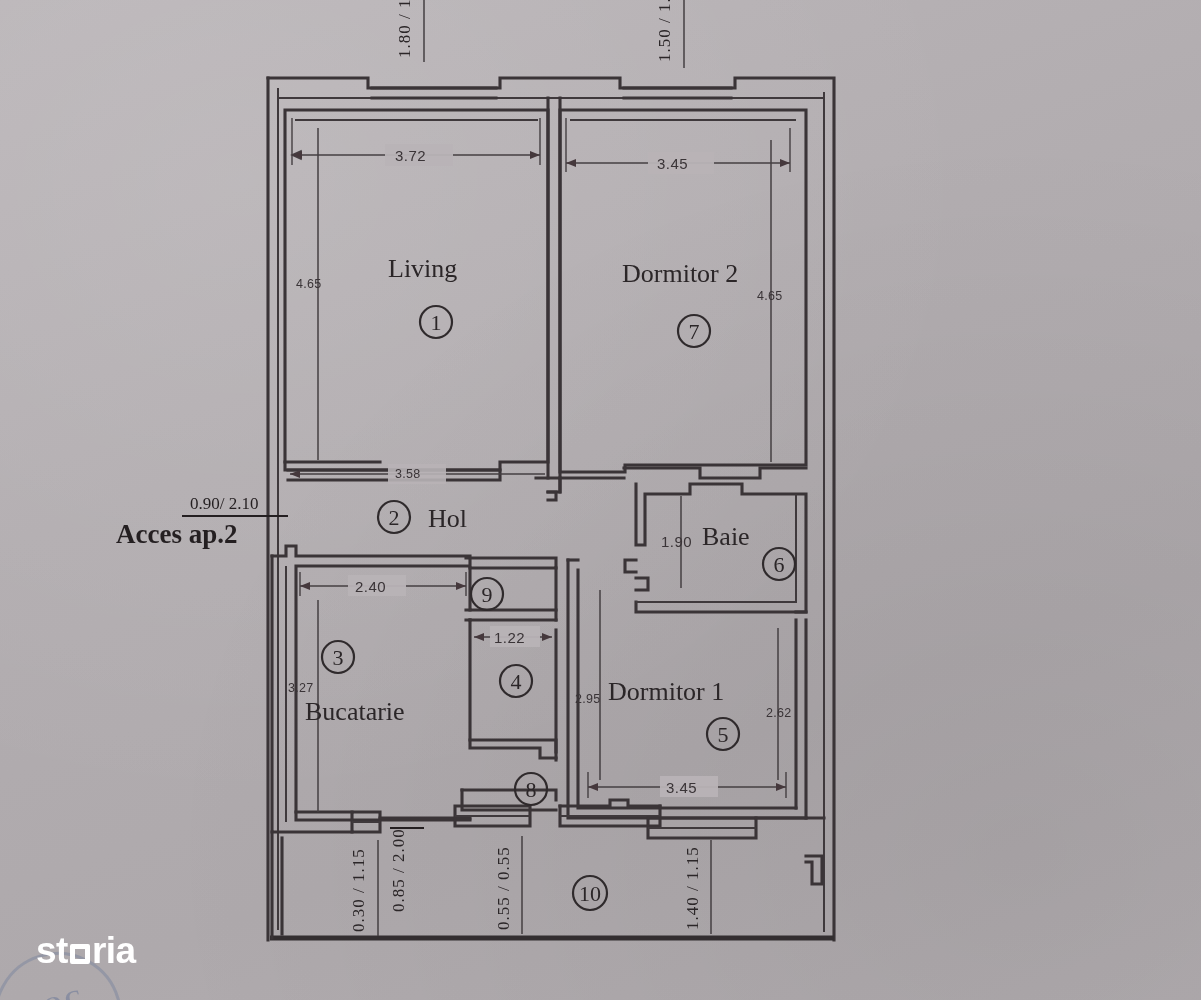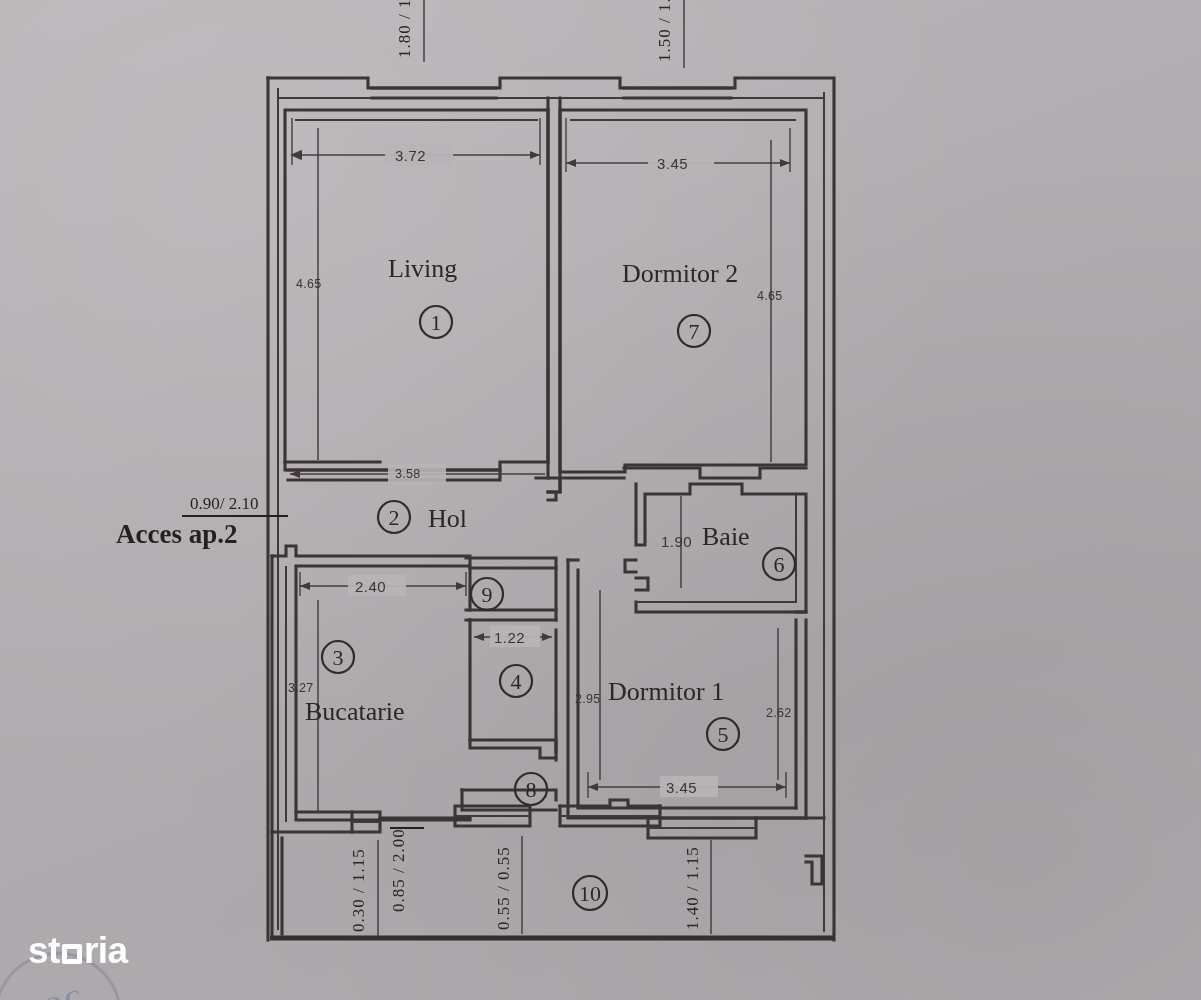--- a/index.html
+++ b/index.html
@@ -58,21 +58,21 @@
     font-size:27px;font-weight:600;
   }
   .accesnum{
     fill:#241f21;font-family:"Liberation Serif",serif;
     font-size:17px;
   }
   .frac-line{stroke:#241f21;stroke-width:1.8;}
 
   
   #storia{
-    position:absolute;left:28px;top:932px;
+    position:absolute;left:36px;top:932px;
     display:flex;align-items:center;
     font-family:"Liberation Sans",sans-serif;
     font-size:37px;font-weight:700;color:#ffffff;
     letter-spacing:-0.5px;line-height:1;
     user-select:none;
   }
   #storia .sq{
     display:inline-block;width:20px;height:20px;
     border:5px solid #ffffff;border-radius:2px;
     margin:0 2px 0 2px;position:relative;top:3px;

